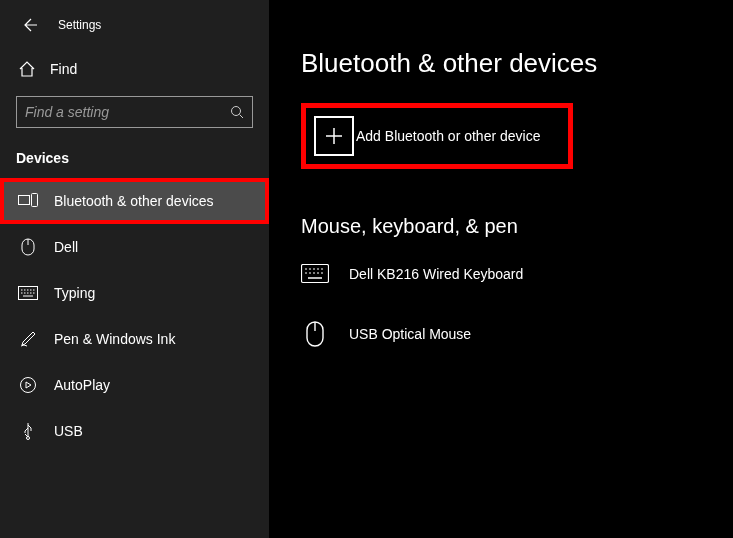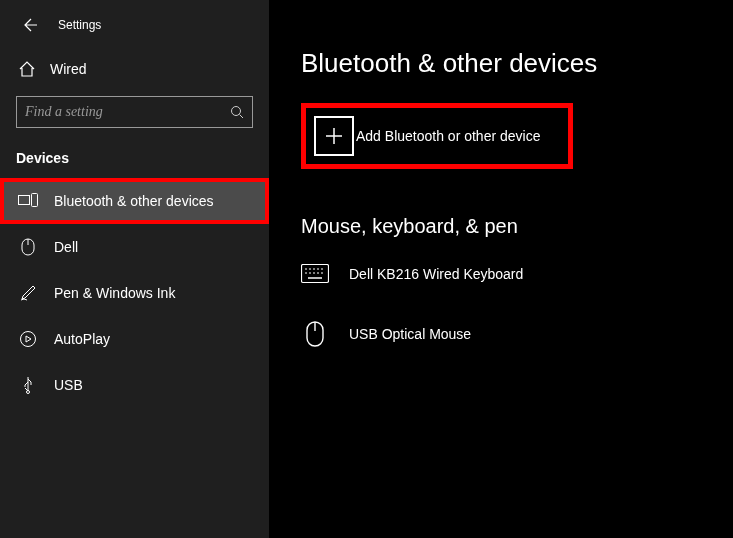--- a/index.html
+++ b/index.html
@@ -44,21 +44,21 @@
   align-items: center;
   padding: 0 8px;
   justify-content: space-between;
 }
 .search-input {
   background: transparent;
   border: none;
   outline: none;
   color: #bef264;
   font-size: 14px;
-  font-family: Liberation Serif, serif;
+  font-family: Liberation Sans, sans-serif;
   width: 240px;
 }
 .search-input::placeholder { color: #999; font-style: italic; }
 .search-icon { width: 16px; height: 16px; display: flex; align-items: center; justify-content: center; }
 .group-header {
   padding: 18px 16px 12px 16px;
   font-size: 14px;
   font-weight: 600;
 }
 .nav-item {
@@ -115,21 +115,21 @@
       </div>
       <span>Settings</span>
     </div>
 
     <div class="home-row">
       <span class="home-icon">
         <svg width="18" height="18" viewBox="0 0 18 18">
             <path d="M2 9 L9 2 L16 9 M4 8 V16 H14 V8" stroke="#fff" stroke-width="1.2" fill="none"></path>
           </svg>
       </span>
-      <span>Wired</span>
+      <span>Find</span>
     </div>
 
     <div class="search-row">
       <div class="search-box">
         <input class="search-input" type="text" placeholder="Find a setting" style="">
         <span class="search-icon">
           <svg width="14" height="14" viewBox="0 0 14 14">
               <circle cx="6" cy="6" r="4.5" stroke="#ccc" stroke-width="1" fill="none"></circle>
               <path d="M9.5 9.5 L13 13" stroke="#ccc" stroke-width="1"></path>
             </svg>
@@ -153,20 +153,31 @@
     <div class="nav-item">
       <span class="nav-icon">
         <svg width="14" height="18" viewBox="0 0 14 18">
             <rect x="1" y="1" width="12" height="16" rx="6" stroke="#fff" stroke-width="1" fill="none"></rect>
             <line x1="7" y1="1" x2="7" y2="7" stroke="#fff" stroke-width="1"></line>
           </svg>
       </span>
       <span>Dell</span>
     </div>
 
+    <div class="nav-item">
+      <span class="nav-icon">
+        <svg width="20" height="14" viewBox="0 0 20 14">
+            <rect x="0.5" y="0.5" width="19" height="13" stroke="#fff" stroke-width="1" fill="none"></rect>
+            <line x1="3" y1="4" x2="17" y2="4" stroke="#fff" stroke-width="1" stroke-dasharray="1.5 1.5"></line>
+            <line x1="3" y1="7" x2="17" y2="7" stroke="#fff" stroke-width="1" stroke-dasharray="1.5 1.5"></line>
+            <line x1="5" y1="10" x2="15" y2="10" stroke="#fff" stroke-width="1"></line>
+          </svg>
+      </span>
+      <span>Typing</span>
+    </div>
 
     <div class="nav-item">
       <span class="nav-icon">
         <svg width="18" height="18" viewBox="0 0 18 18">
             <path d="M14 2 L16 4 L6 14 L3 15 L4 12 Z" stroke="#fff" stroke-width="1" fill="none"></path>
             <path d="M2 16 Q5 14 8 16" stroke="#fff" stroke-width="1" fill="none"></path>
           </svg>
       </span>
       <span>Pen &amp; Windows Ink</span>
     </div>

